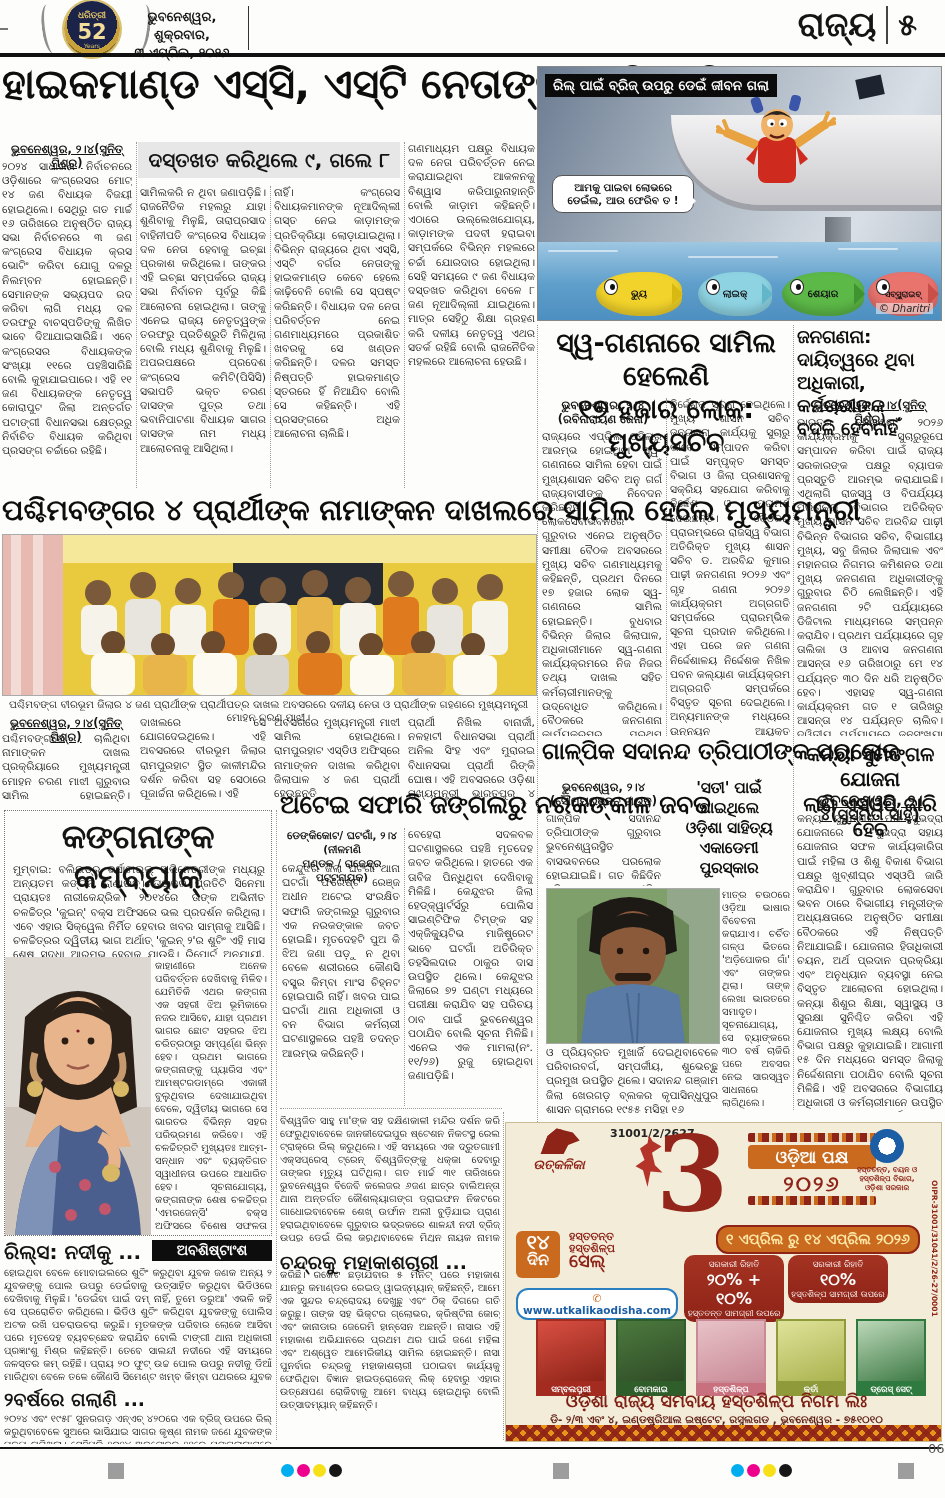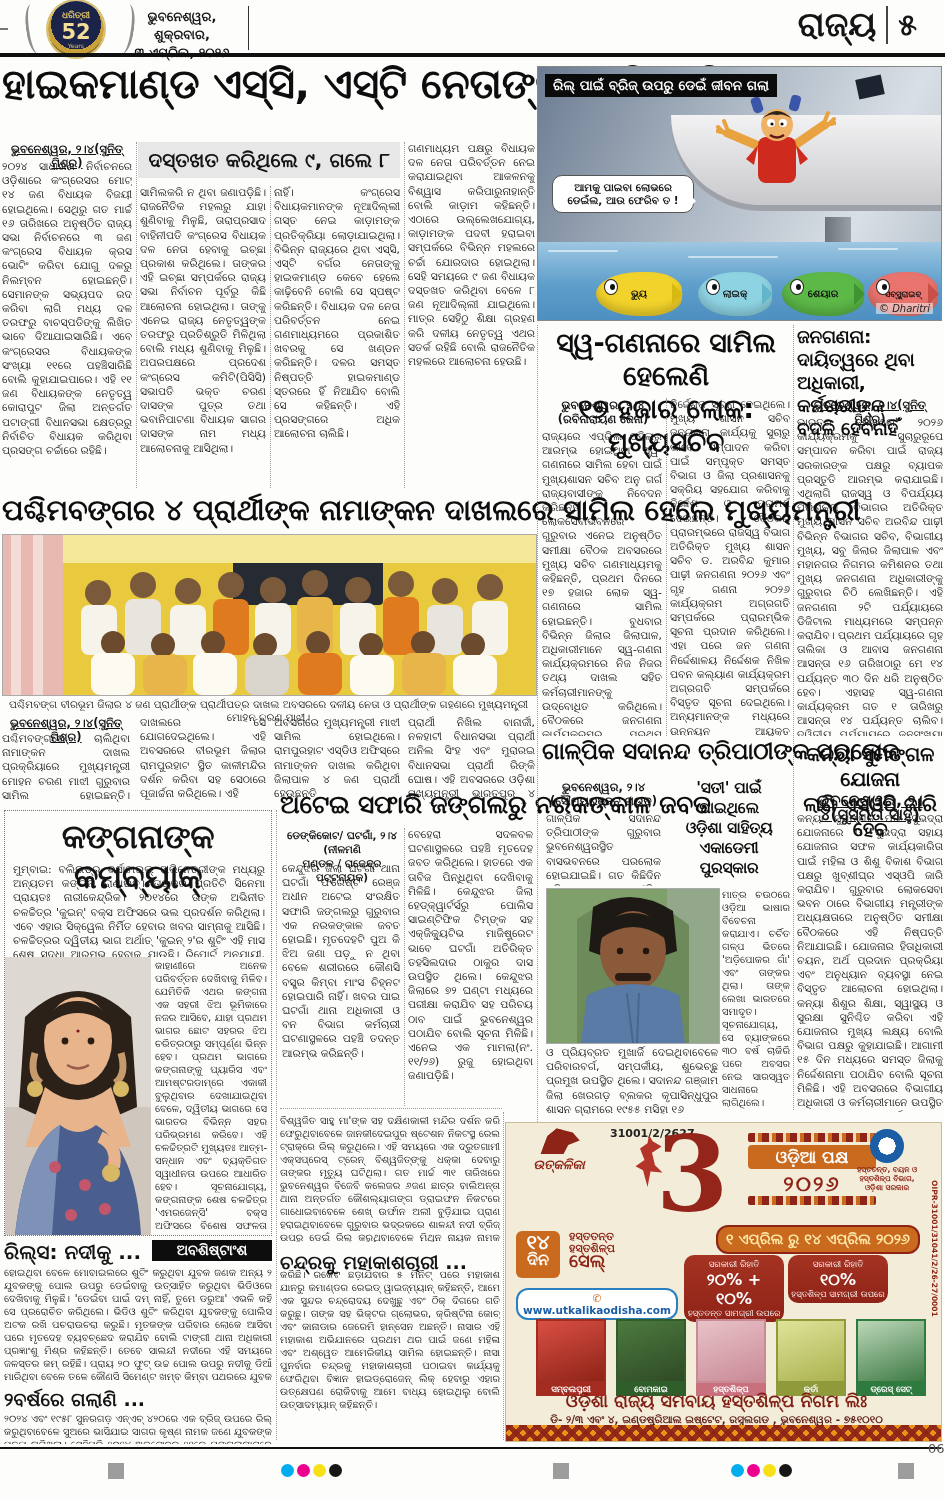--- a/index.html
+++ b/index.html
@@ -113,21 +113,21 @@
   .cmyk i{width:13px;height:13px;border-radius:50%;display:block;}
   .crop{position:absolute;left:0;top:28px;width:8px;border-top:2px solid #777;}
 </style>
 </head>
 <body>
 
 <div id="page">
 
   <div class="crop"></div>
 
-  <div class="abs" style="left:24px;top:0;">
+  <div class="abs" style="left:40px;top:0;">
     <div id="logoBadge">
       <div class="paren l"></div>
       <div class="paren r"></div>
       <div id="logoCircle">
         <div class="nm">ଧରିତ୍ରୀ</div>
         <div class="yr">52</div>
         <div class="ys">Years</div>
       </div>
     </div>
   </div>

